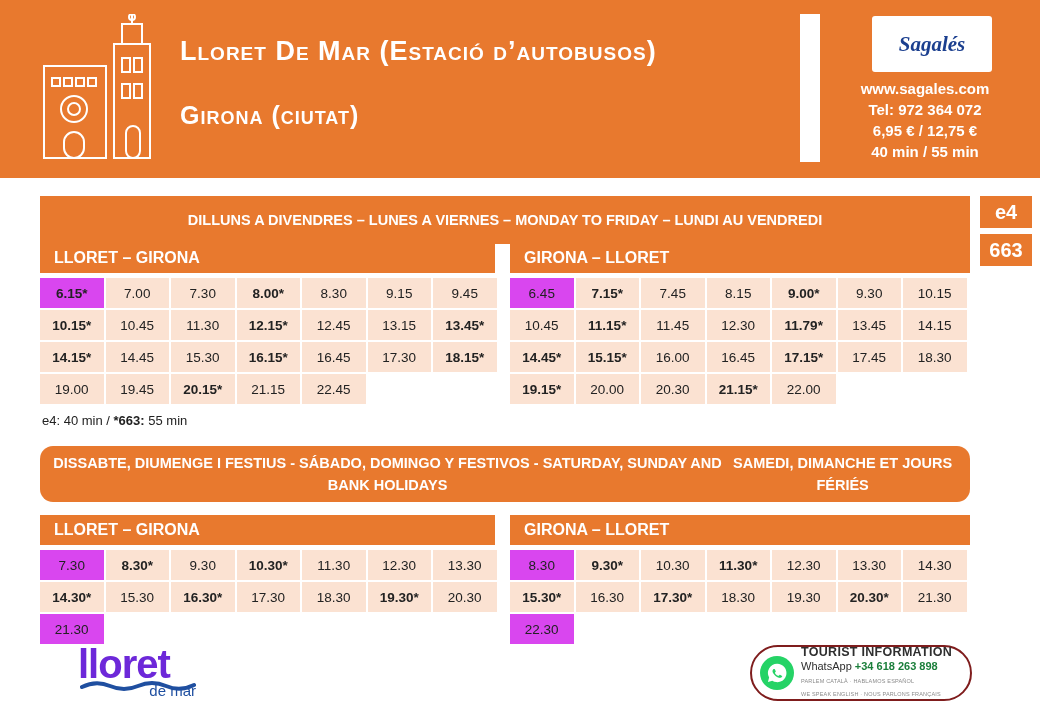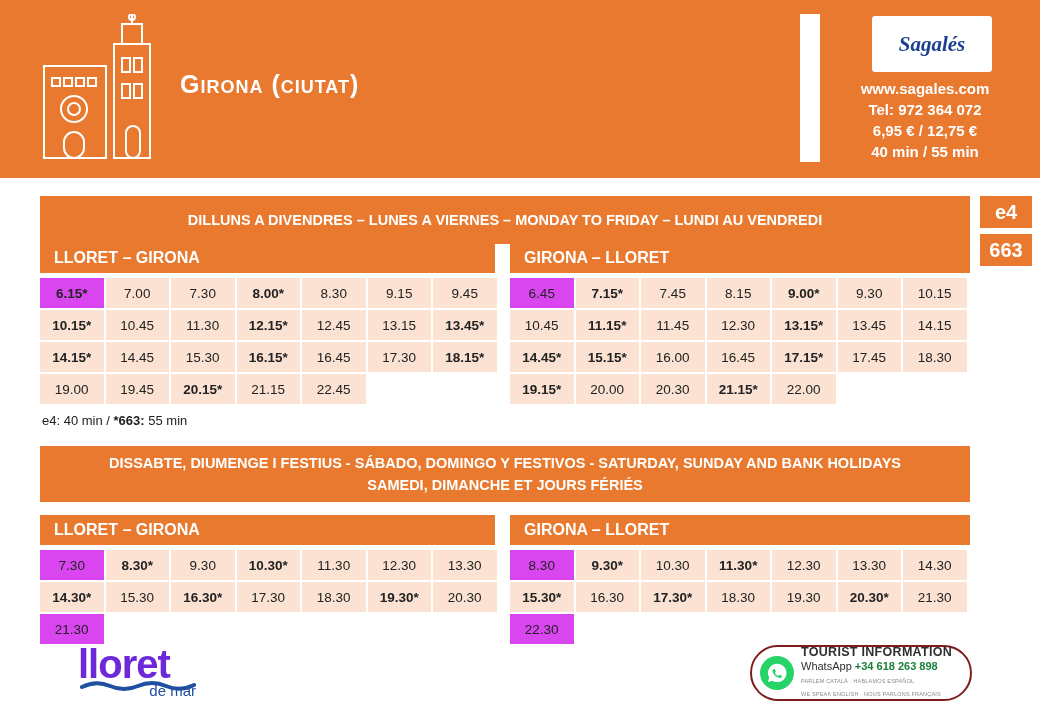--- a/index.html
+++ b/index.html
@@ -54,21 +54,21 @@
   .band {
     position:absolute; background:#e8792e; color:#ffffff;
     font-weight:bold; display:flex; align-items:center; justify-content:center;
     text-align:center;
   }
   .band-weekday {
     left:40px; top:196px; width:930px; height:48px; font-size:14.5px;
   }
   .band-weekend {
     left:40px; top:446px; width:930px; height:56px; font-size:14.5px;
-    flex-direction:column; line-height:22px; padding: 0 10px;
+    flex-direction:row; line-height:22px; padding: 0 10px; border-radius: 13px;
   }
   .route-badge {
     position:absolute; background:#e8792e; color:#ffffff; font-weight:bold;
     display:flex; align-items:center; justify-content:center; font-size:20px;
   }
   .badge-e4 { left:980px; top:196px; width:52px; height:32px; }
   .badge-663 { left:980px; top:234px; width:52px; height:32px; }
 
   .sect-title {
     position:absolute; background:#e8792e; color:#ffffff; font-weight:bold;
@@ -154,20 +154,21 @@
       <rect x="26" y="118" width="20" height="26" rx="10"></rect>
       <rect x="84" y="44" width="8" height="14"></rect>
       <rect x="96" y="44" width="8" height="14"></rect>
       <rect x="84" y="70" width="8" height="14"></rect>
       <rect x="96" y="70" width="8" height="14"></rect>
       <rect x="88" y="112" width="14" height="32" rx="7"></rect>
     </svg>
   </div>
 
   <div class="titles">
+    <div class="title-main">Lloret De Mar (Estació d’autobusos)</div>
     <div class="title-sub">Girona (ciutat)</div>
   </div>
 
   <div class="white-bar"></div>
 
   <div class="logo-box">
     <span class="logo-text">Sagalés</span>
   </div>
 
   <div class="header-info">
@@ -231,21 +232,21 @@
       <div class="cell ">8.15</div>
       <div class="cell bold">9.00*</div>
       <div class="cell ">9.30</div>
       <div class="cell ">10.15</div>
     </div>
     <div class="grid-row">
       <div class="cell ">10.45</div>
       <div class="cell bold">11.15*</div>
       <div class="cell ">11.45</div>
       <div class="cell ">12.30</div>
-      <div class="cell bold">13.15*</div>
+      <div class="cell bold">11.79*</div>
       <div class="cell ">13.45</div>
       <div class="cell ">14.15</div>
     </div>
     <div class="grid-row">
       <div class="cell bold">14.45*</div>
       <div class="cell bold">15.15*</div>
       <div class="cell ">16.00</div>
       <div class="cell ">16.45</div>
       <div class="cell bold">17.15*</div>
       <div class="cell ">17.45</div>

